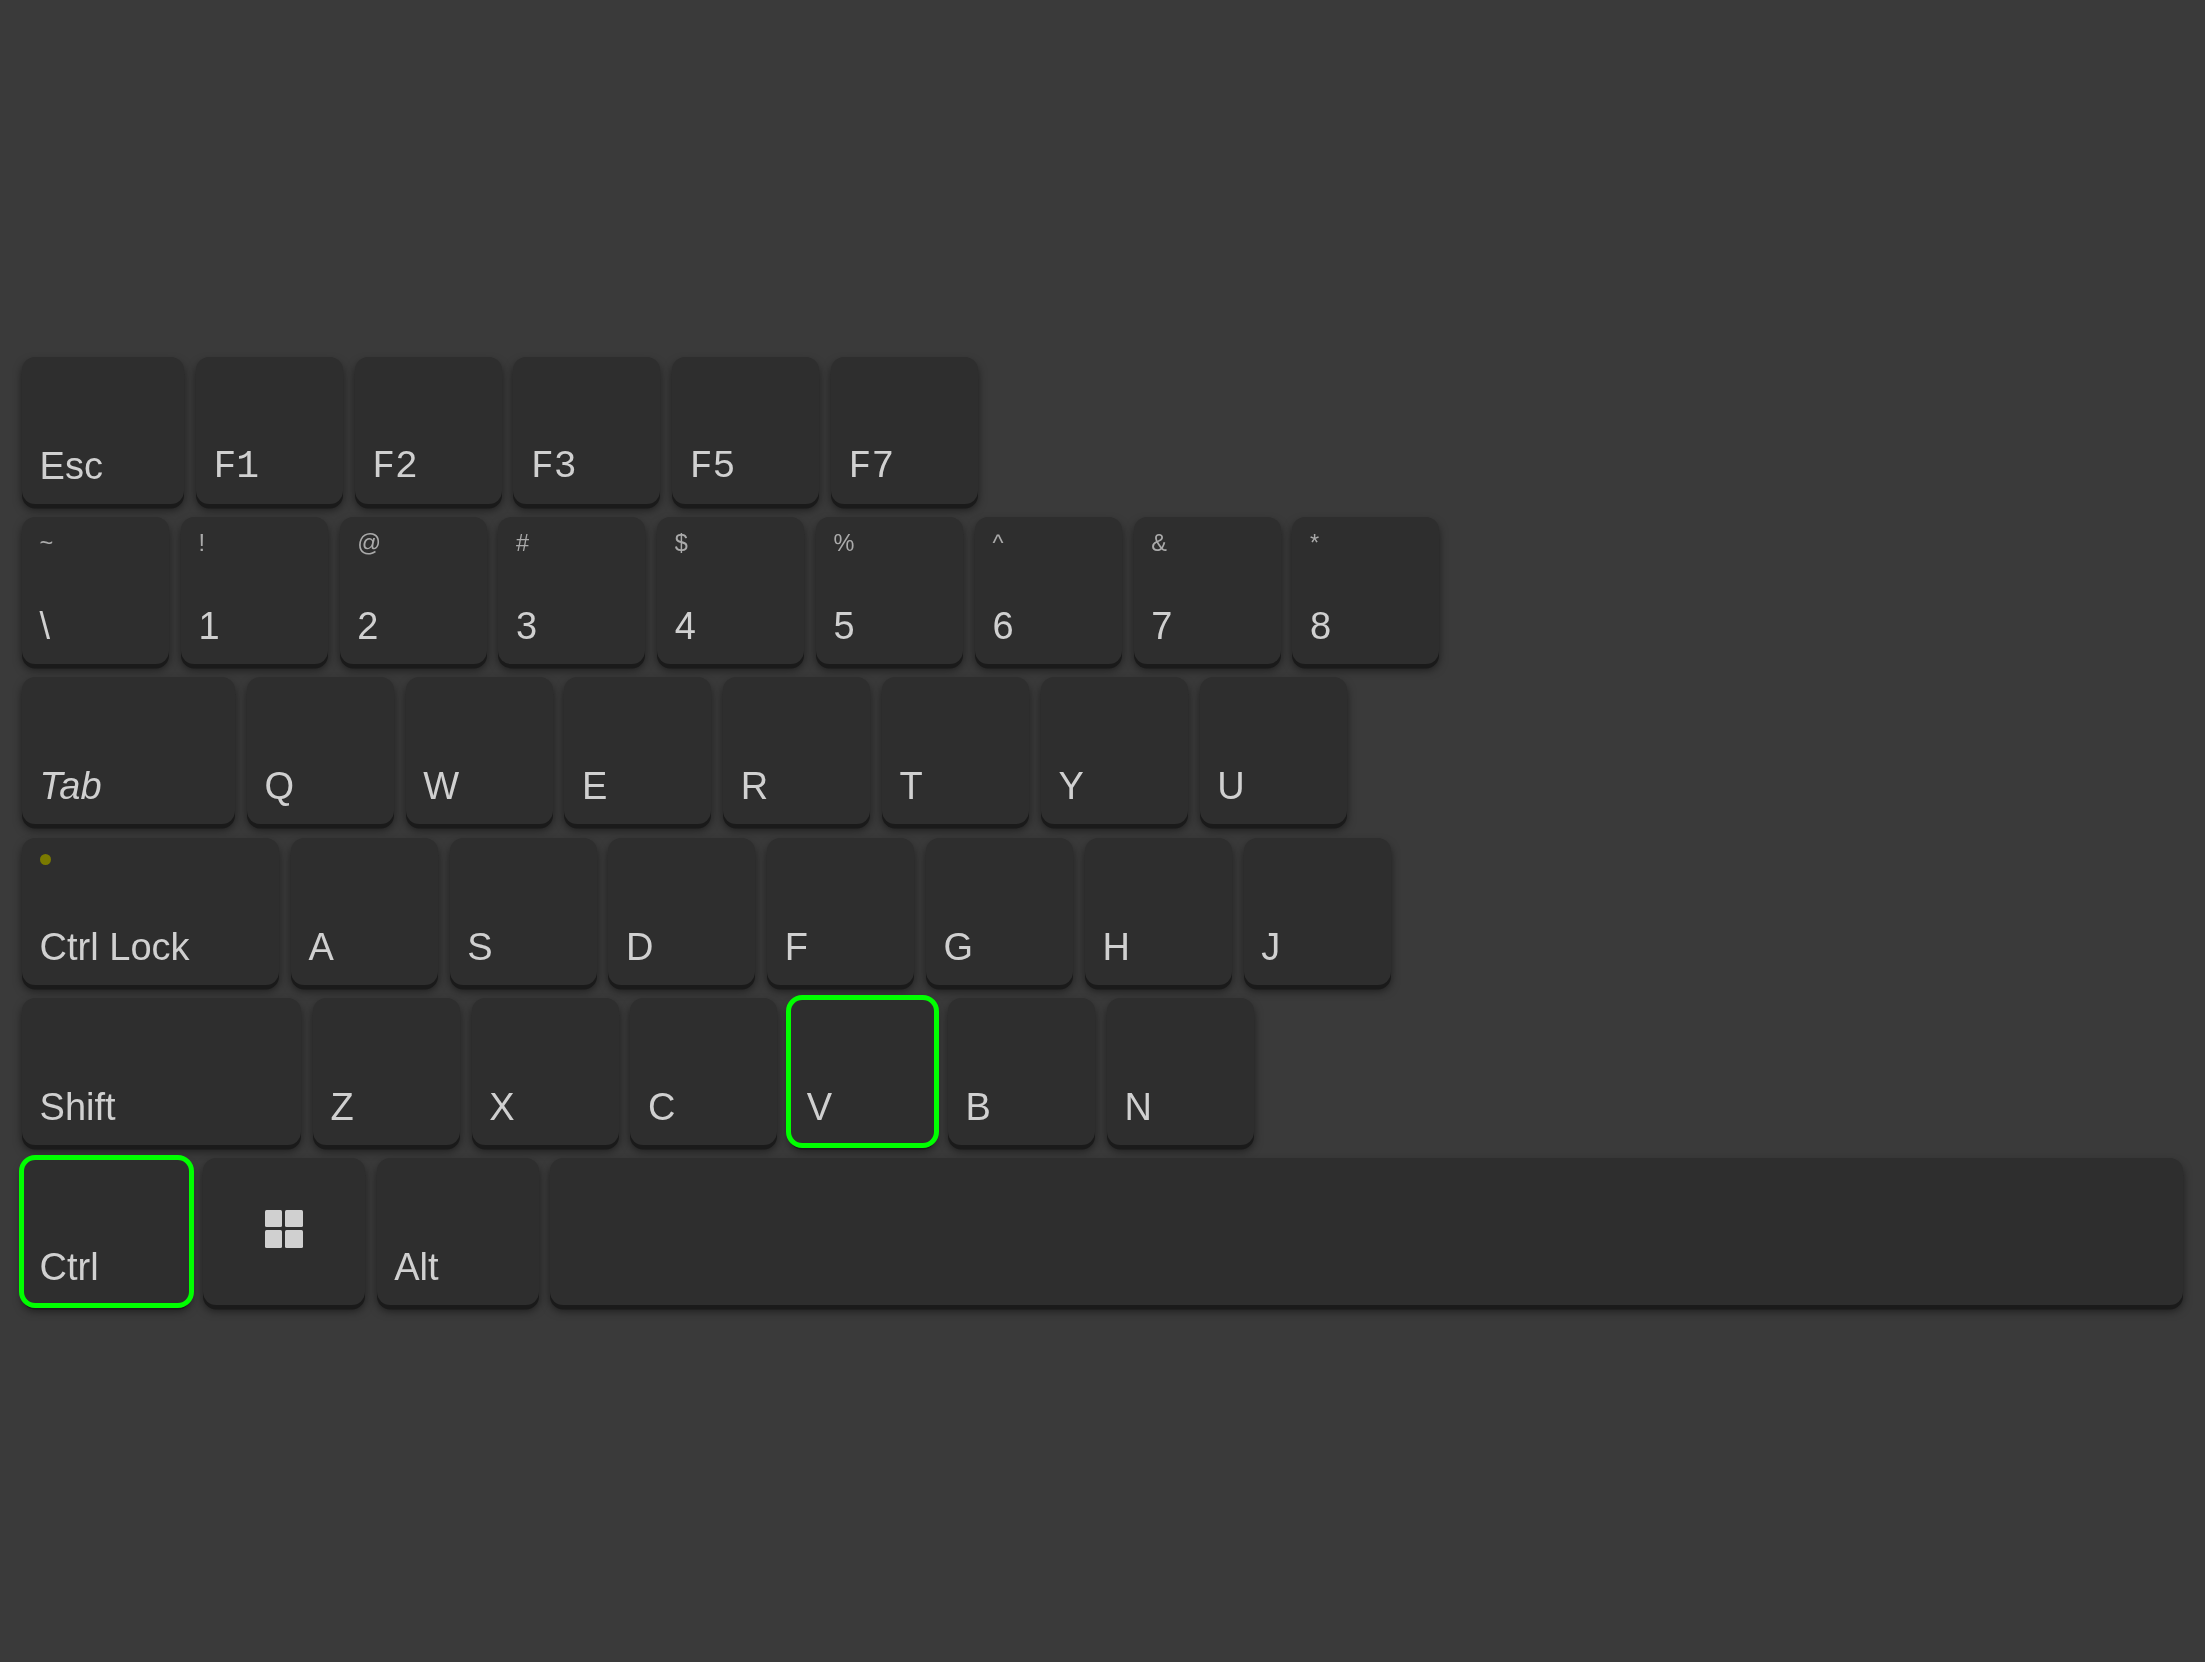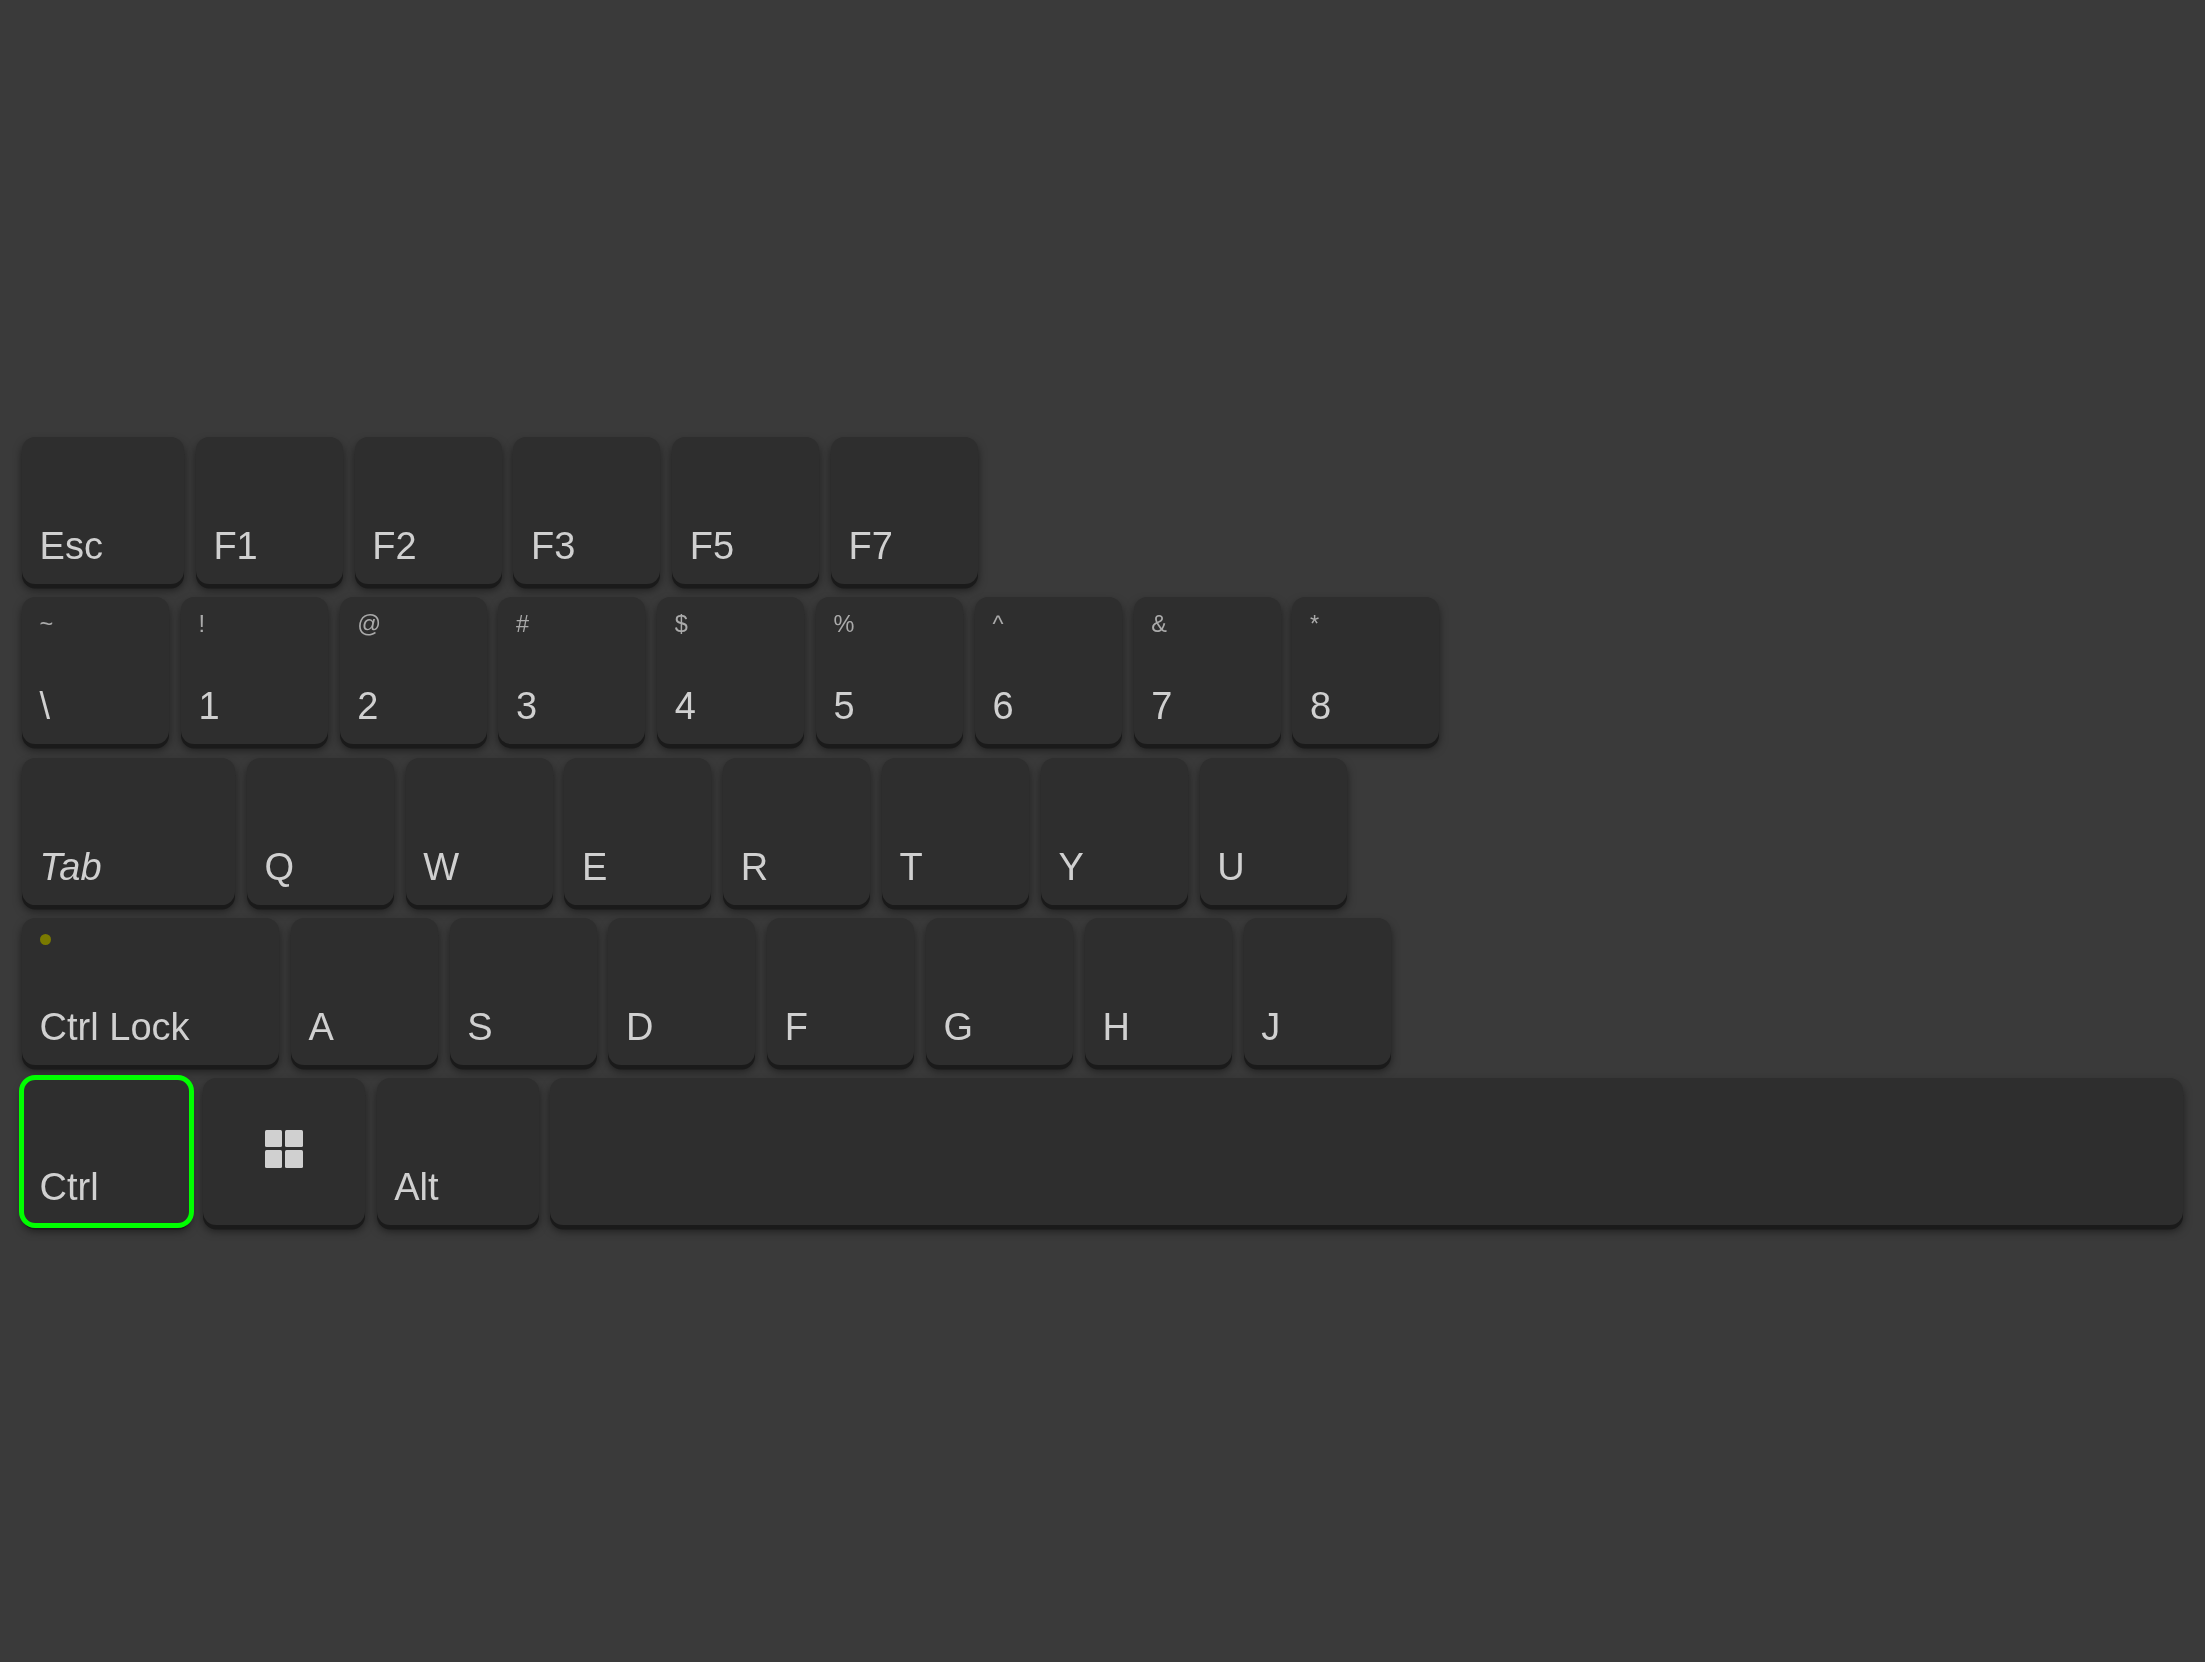--- a/index.html
+++ b/index.html
@@ -49,21 +49,21 @@
     }
 
     .key-highlighted {
       background: #2e2e2e;
       outline: 5.9px solid #00ff00;
       outline-offset: -2.9px;
     }
 
     
     .key-esc { width: 162px; }
-    .key-f1 { width: 147px; }
+    .key-f1 { width: 147px; font-family: Liberation Mono, monospace; }
     .key-num { width: 147px; }
 
     
     .key-tab { width: 213px; font-style: italic; }
     .key-letter { width: 147px; }
 
     
     .key-caps { width: 257px; }
 
     
@@ -219,20 +219,43 @@
       <span>G</span>
     </div>
     <div class="key key-letter">
       <span>H</span>
     </div>
     <div class="key key-letter" style="overflow:hidden;">
       <span>J</span>
     </div>
   </div>
 
+  <div class="key-row">
+    <div class="key key-shift">
+      <span>Shift</span>
+    </div>
+    <div class="key key-letter">
+      <span>Z</span>
+    </div>
+    <div class="key key-letter">
+      <span>X</span>
+    </div>
+    <div class="key key-letter">
+      <span>C</span>
+    </div>
+    <div class="key key-letter key-highlighted">
+      <span>V</span>
+    </div>
+    <div class="key key-letter">
+      <span>B</span>
+    </div>
+    <div class="key key-letter">
+      <span>N</span>
+    </div>
+  </div>
 
   <div class="key-row">
     <div class="key key-ctrl key-highlighted">
       <span>Ctrl</span>
     </div>
     <div class="key key-win" style="justify-content: center; align-items: center;">
       <div class="win-icon">
         <div></div>
           <div></div>
           <div></div>

